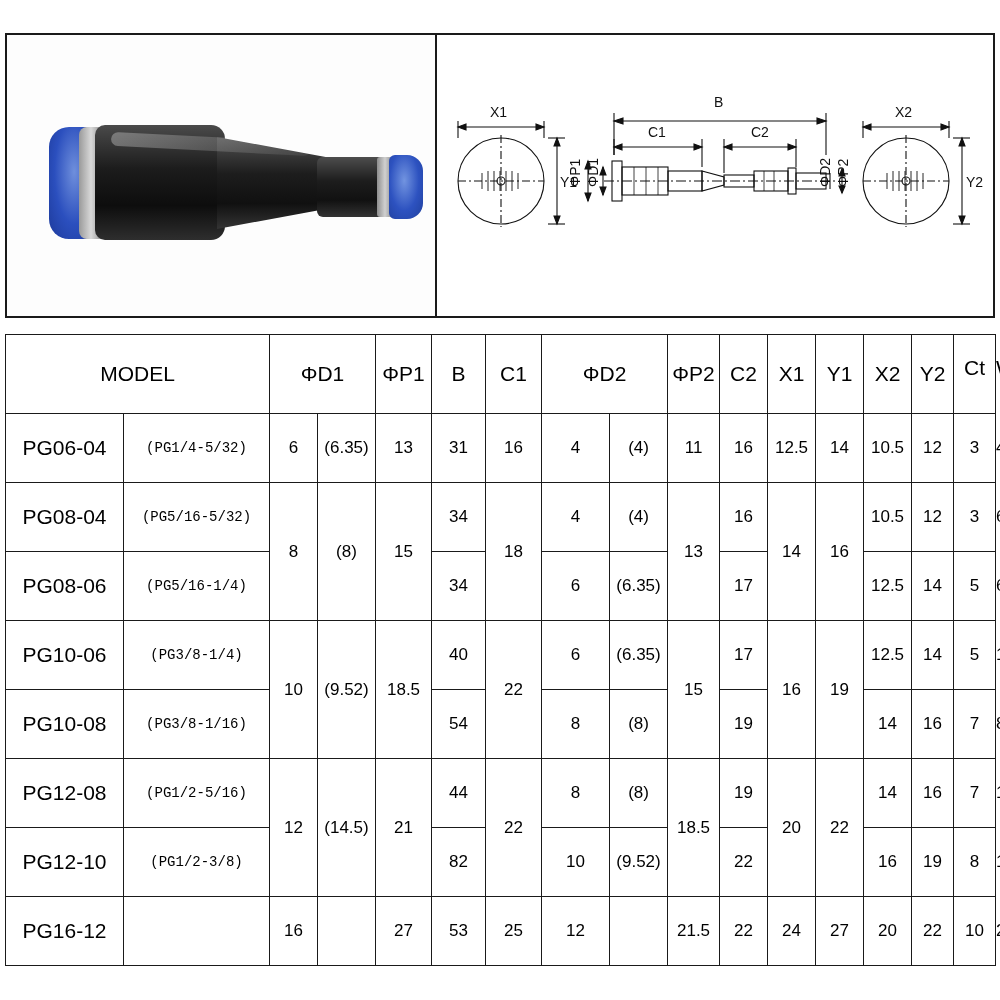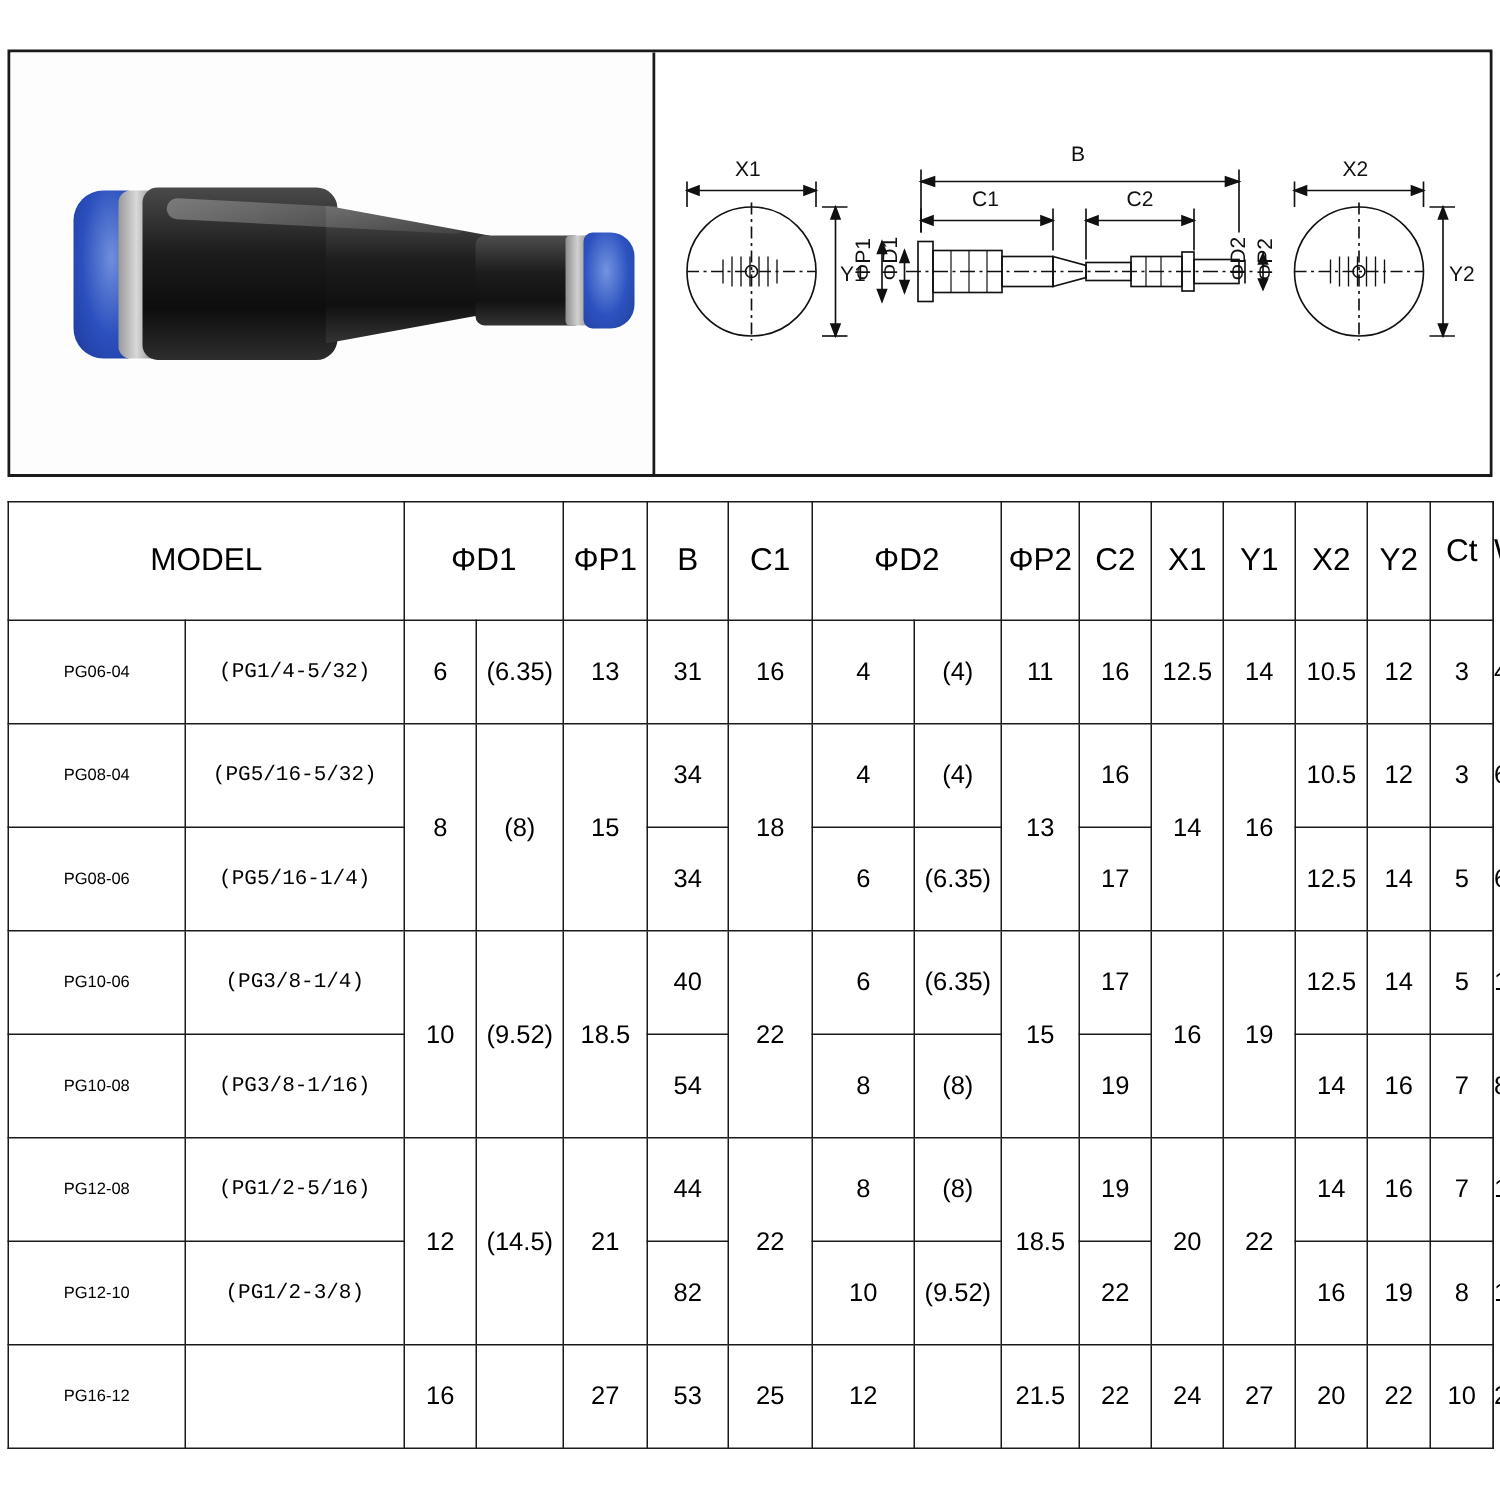--- a/index.html
+++ b/index.html
@@ -168,21 +168,21 @@
   }
   .small-head {
     font-size: 13px;
     line-height: 1.05;
   }
   .small-head .unit {
     font-size: 11px;
     margin-left: 48px;
   }
   td.model-name {
-    font-size: 11px;
+    font-size: 21px;
   }
   td.model-thread {
     font-size: 14px;
     border-left: 1.6px dashed #1a1a1a;
     font-family: Liberation Mono, monospace;
   }
   td.paren-cell {
     border-left: 1.6px dashed #1a1a1a;
   }
 </style>

